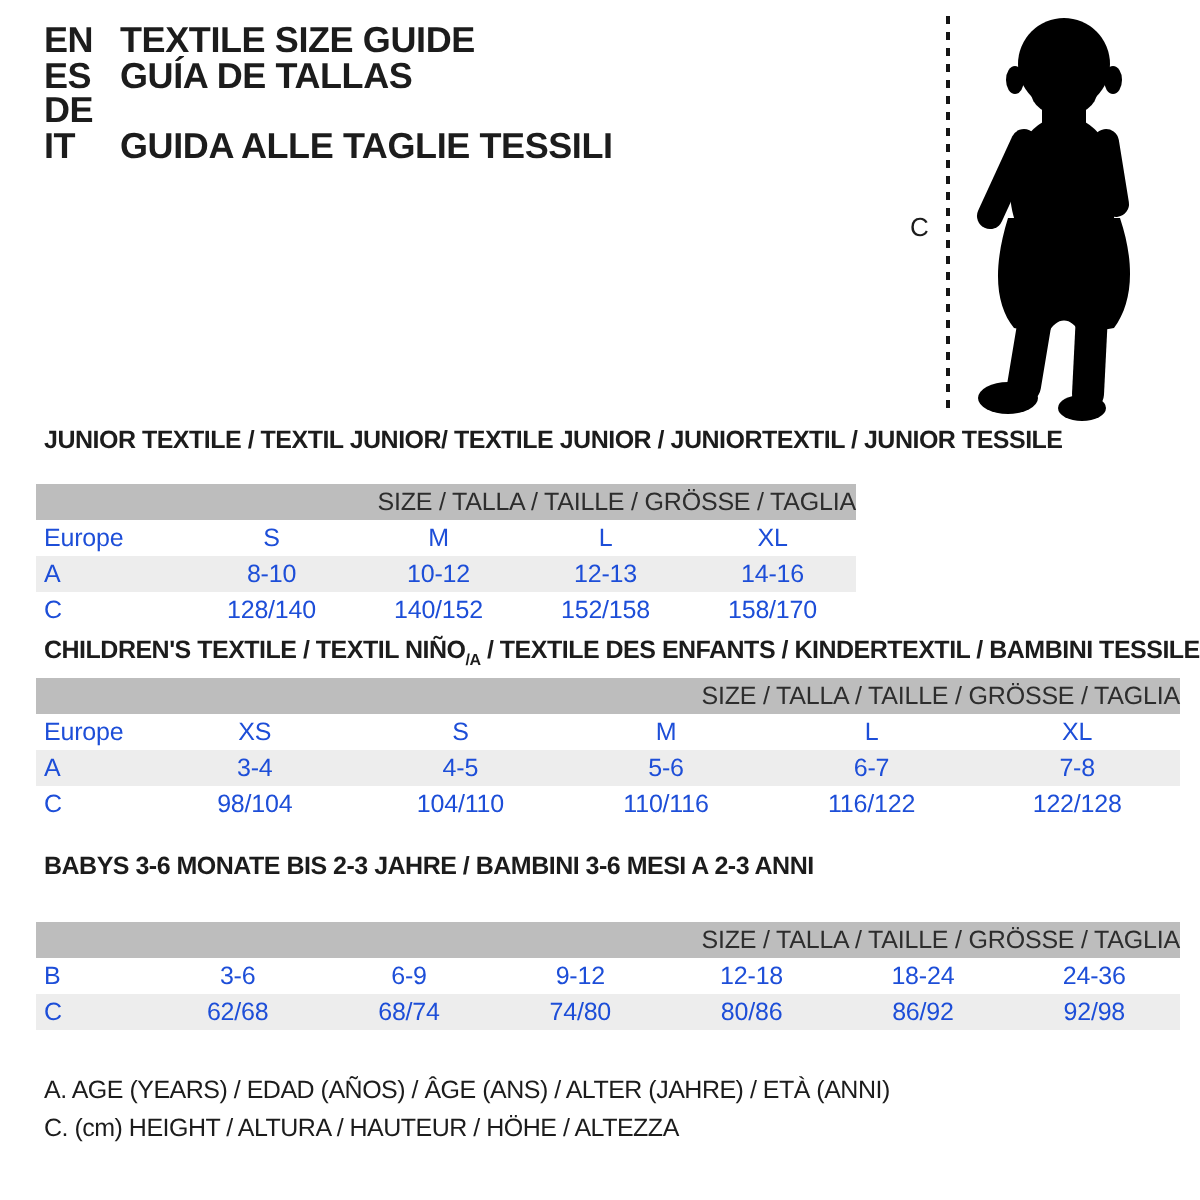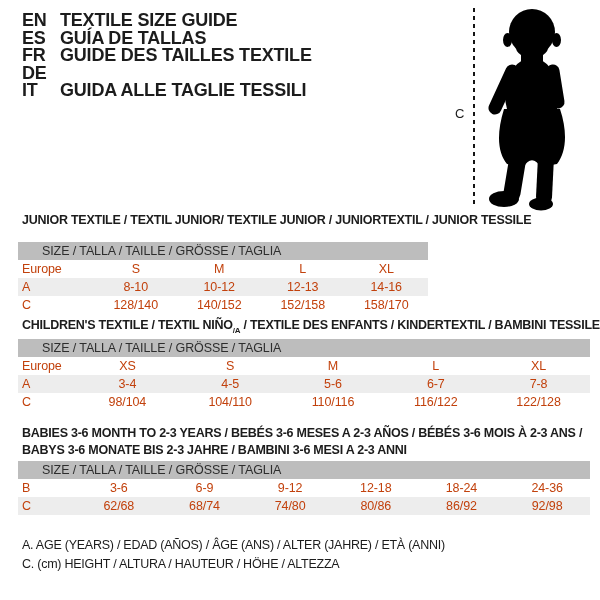--- a/index.html
+++ b/index.html
@@ -33,48 +33,44 @@
   }
   .height-label{left:455px;top:106px;font-size:13px;}
   .silhouette{left:486px;top:6px;width:92px;height:206px;}
 
   
   .tbl-title{font-size:12.5px;font-weight:bold;letter-spacing:-0.25px;line-height:17px;white-space:nowrap;}
   .tbl-title sub{font-size:8px;}
 
   
   .size-table{width:100%;border-collapse:collapse;table-layout:fixed;font-size:12.5px;letter-spacing:-0.1px;}
-  .size-table td,.size-table th{height:18px;padding:0;font-weight:normal;text-align:center;vertical-align:middle;color:#c2410c;}
+  .size-table td,.size-table th{height:18px;padding:0;font-weight:normal;text-align:center;vertical-align:middle;color:#1d4ed8;}
   .size-table .row-label{text-align:left;padding-left:4px;}
   .size-table tr.bar td{
     background:var(--table-header-bg);
-    text-align:left;padding-left:24px;color:#2d2d2d;
+    text-align:right;padding-left:24px;color:#2d2d2d;
   }
   .size-table tr.alt td,.size-table tr.alt th{background:var(--table-alt-row-bg);}
   .t1{width:410px;} .t1 col.c-label{width:76px;}
   .t23{width:572px;} .t23 col.c-label{width:58px;}
 
   
   .legend-line{font-size:12.5px;font-weight:normal;letter-spacing:-0.25px;line-height:18.5px;white-space:nowrap;}
 </style>
 </head>
 <body>
 
 <div class="abs lang-list">
   <div class="lang-row">
     <span class="lang-code">EN</span>
     <span class="lang-label">TEXTILE SIZE GUIDE</span>
   </div>
   <div class="lang-row">
     <span class="lang-code">ES</span>
     <span class="lang-label">GUÍA DE TALLAS</span>
-  </div>
-  <div class="lang-row">
-    <span class="lang-code">FR</span>
-    <span class="lang-label">GUIDE DES TAILLES TEXTILE</span>
   </div>
   <div class="lang-row">
     <span class="lang-code">DE</span>
   </div>
   <div class="lang-row">
     <span class="lang-code">IT</span>
     <span class="lang-label">GUIDA ALLE TAGLIE TESSILI</span>
   </div>
 </div>
 
@@ -186,21 +182,20 @@
       <td>104/110</td>
       <td>110/116</td>
       <td>116/122</td>
       <td>122/128</td>
     </tr>
   </tbody>
     </table>
 </div>
 
 <div class="abs tbl-title" style="left:22px;top:425px;">
-  <div>BABIES 3-6 MONTH TO 2-3 YEARS / BEBÉS 3-6 MESES A 2-3 AÑOS / BÉBÉS 3-6 MOIS À 2-3 ANS /</div>
   <div>BABYS 3-6 MONATE BIS 2-3 JAHRE / BAMBINI 3-6 MESI A 2-3 ANNI</div>
 </div>
 <div class="abs" style="left:18px;top:461px;">
   <table class="size-table t23">
     <colgroup>
         <col class="c-label">
         <col>
         <col>
         <col>
         <col>

